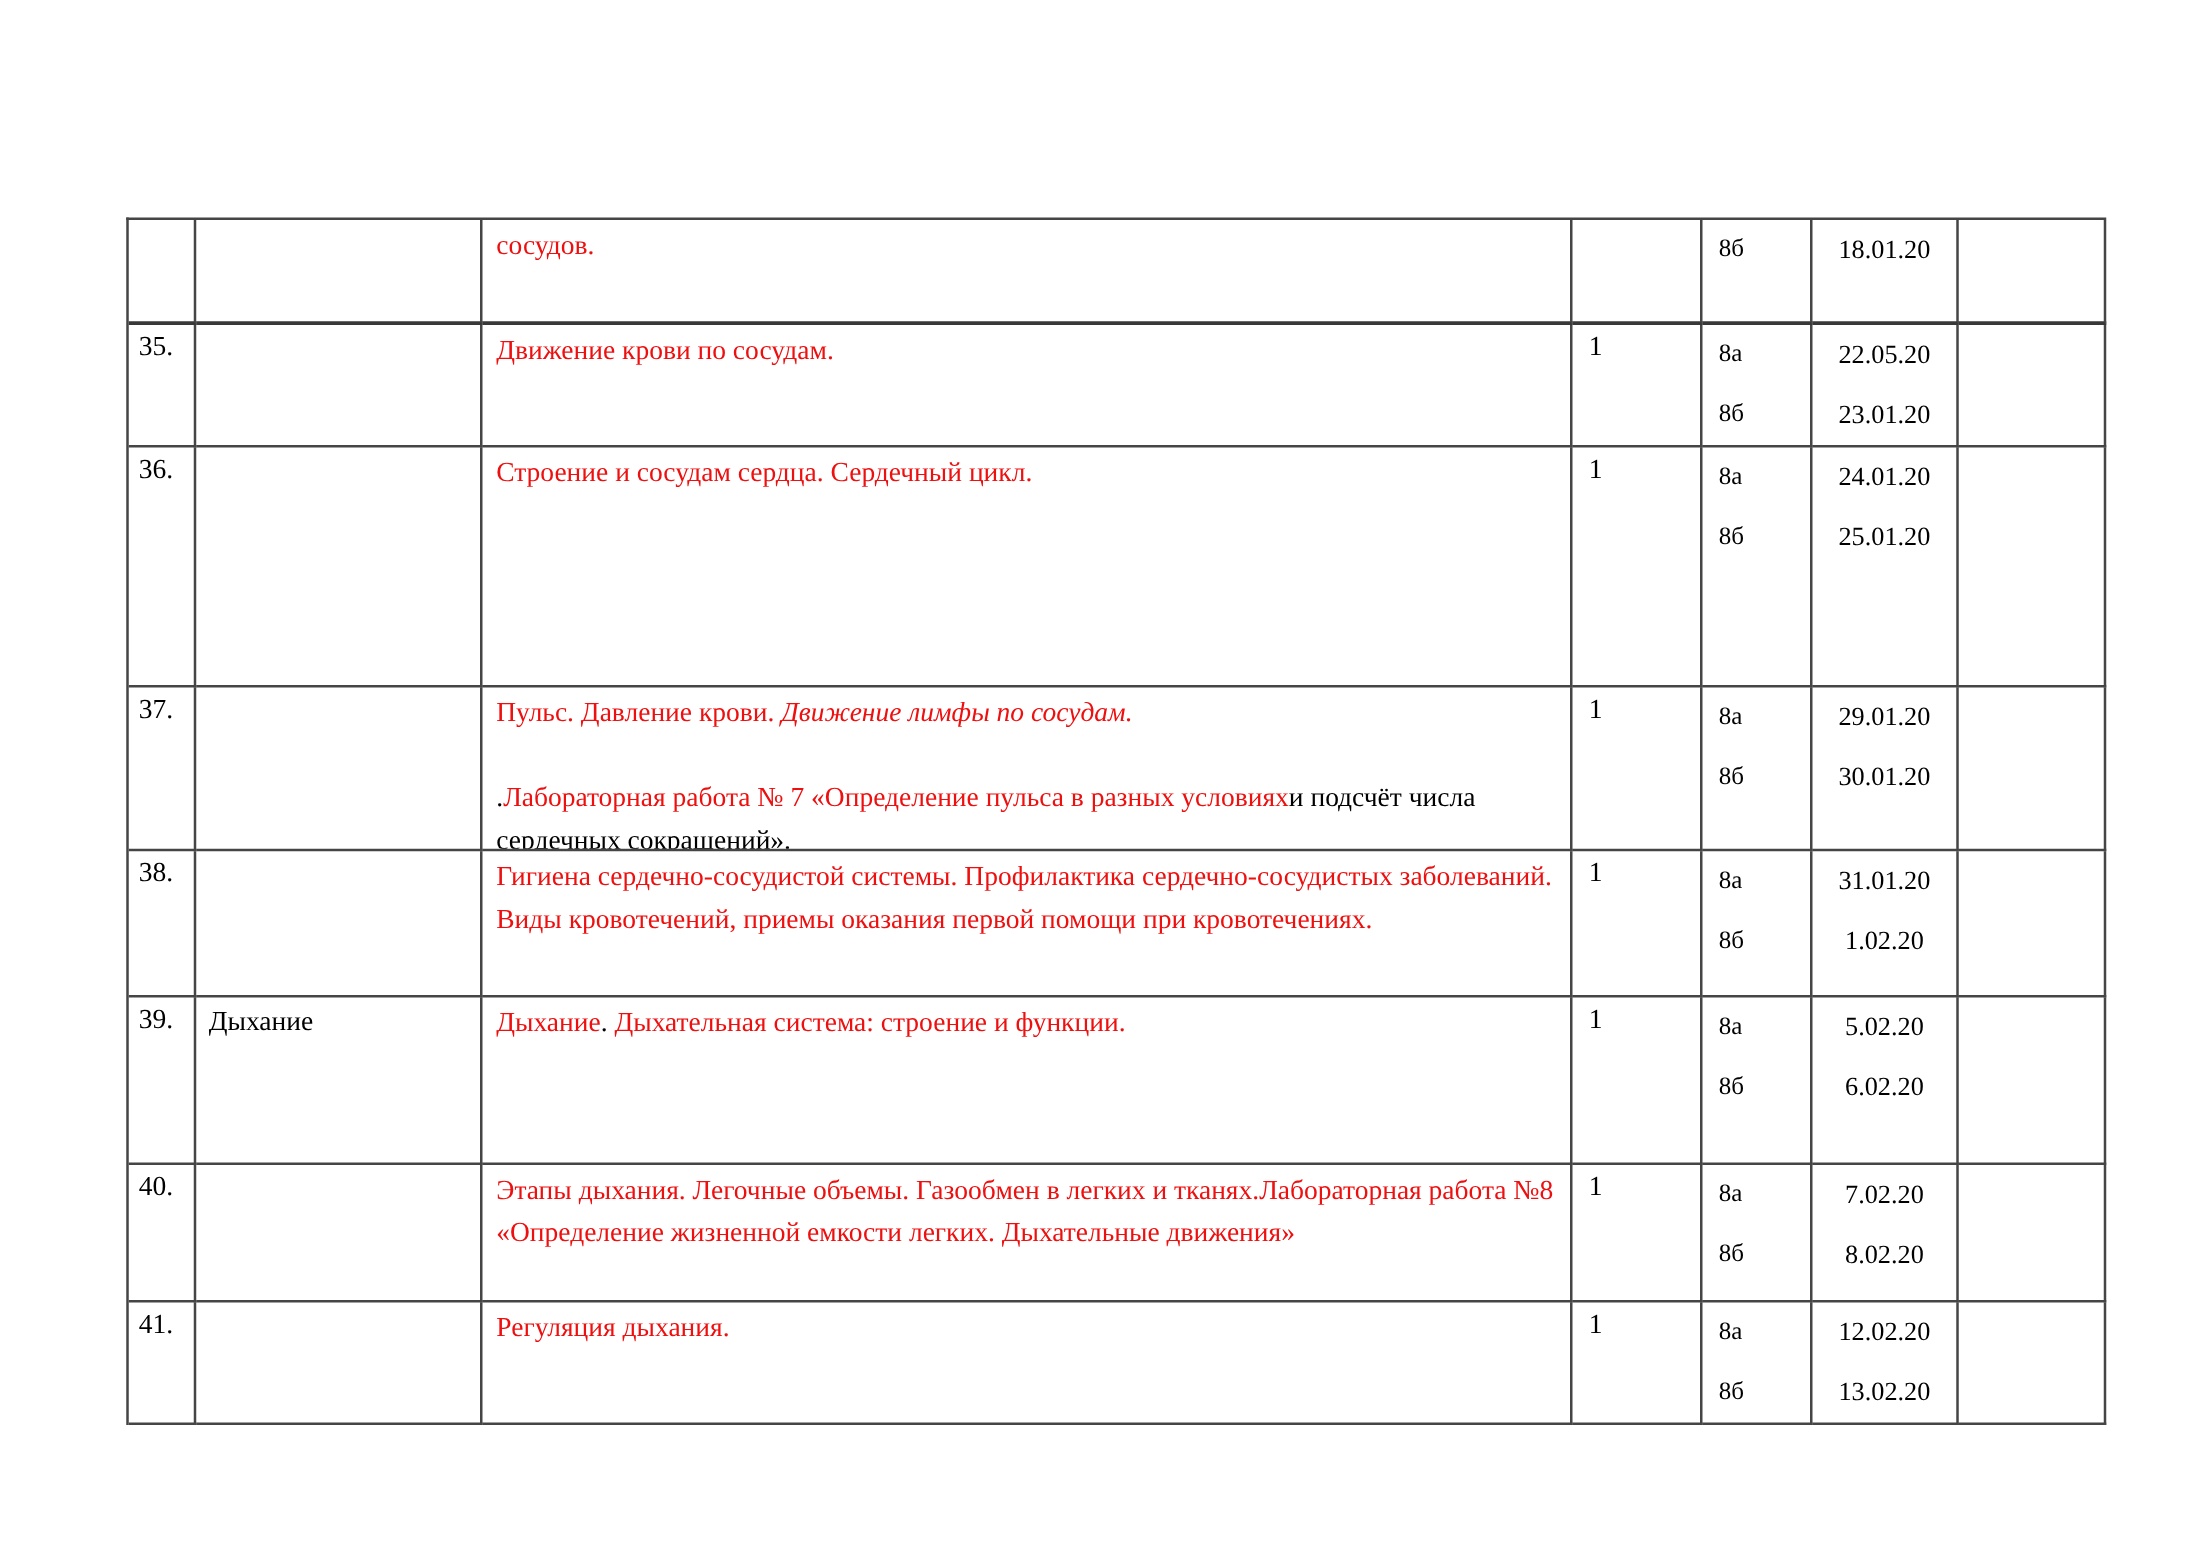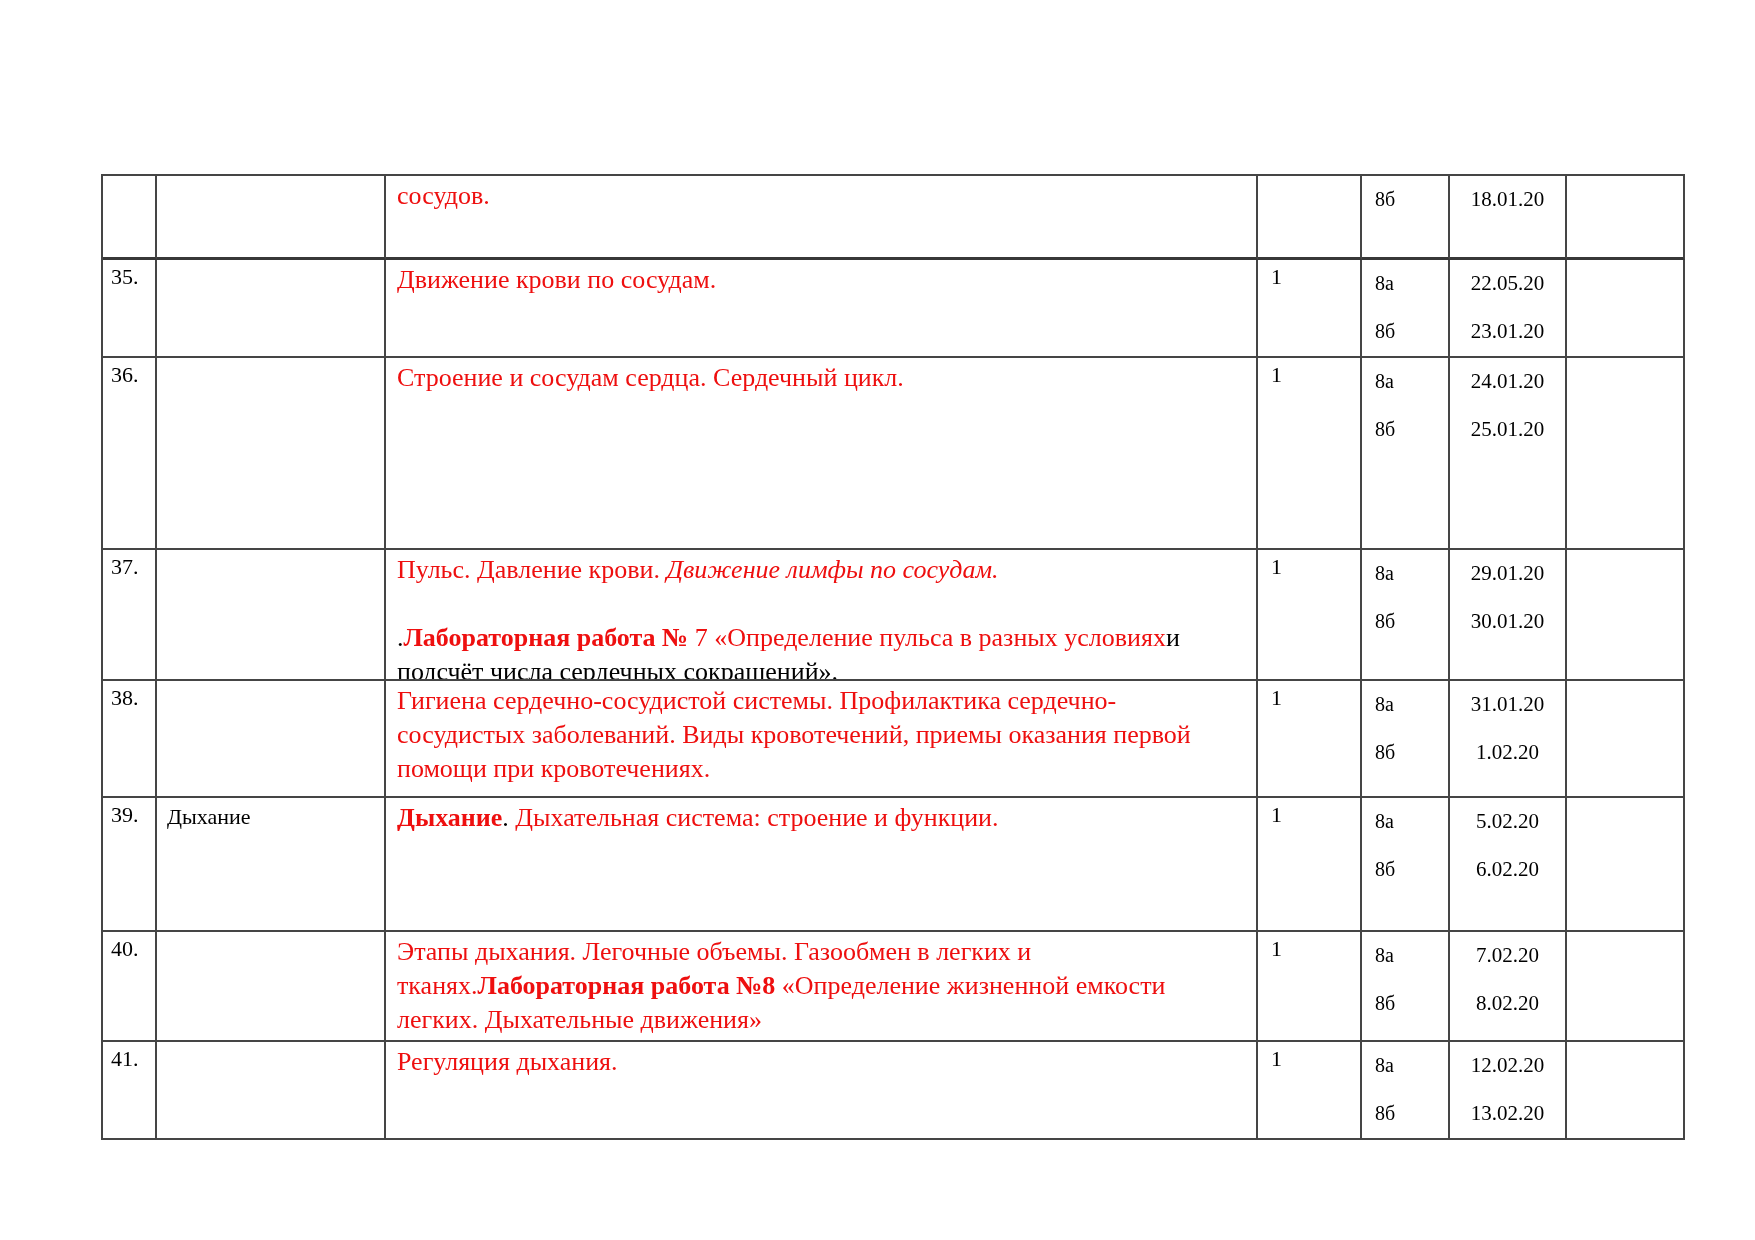--- a/index.html
+++ b/index.html
@@ -19,30 +19,30 @@
   .r5{height:134px;border-radius:11px;}
   .r6{height:110px;}
   .r7{height:98px;}
   .cell{
     border-right:2px solid #454545;border-bottom:2px solid #454545;
     box-sizing:border-box;overflow:hidden;color:#000;
   }
   .r0 .cell{border-bottom-width:3px;border-bottom-color:#383838;}
   .num{font-size:22px;padding:4px 2px 0 8px;}
   .section{font-size:22px;padding:6px 2px 0 10px;}
-  .topic{font-size:26px;line-height:34px;padding:3px 12px 0 11px;}
+  .topic{font-size:22px;line-height:34px;padding:3px 12px 0 11px;}
   .para + .para{margin-top:34px;}
   .hours{font-size:22px;padding:4px 2px 0 13px;}
   .cls{font-size:20px;padding:9px 2px 0 13px;}
   .date{font-size:21px;padding:9px 4px 0 4px;text-align:center;}
   .sched-line{height:28px;line-height:28px;}
   .sched-line + .sched-line{margin-top:20px;}
   .red{color:#ee0f0f;}
   .black{color:#000000;}
-  .b{font-weight:bold;}
+  .b{font-weight:normal;}
   .i{font-style:italic;}
 </style>
 </head>
 <body>
 
 <div class="page">
   <div class="lesson-table">
       <div class="row r0">
         <div class="cell num"></div>
         <div class="cell section"></div>

